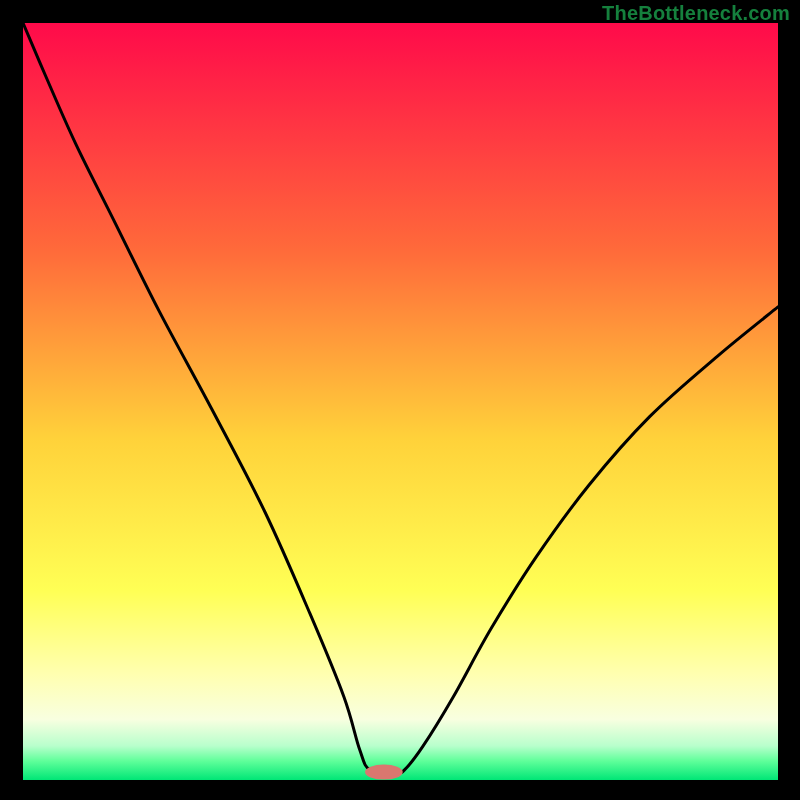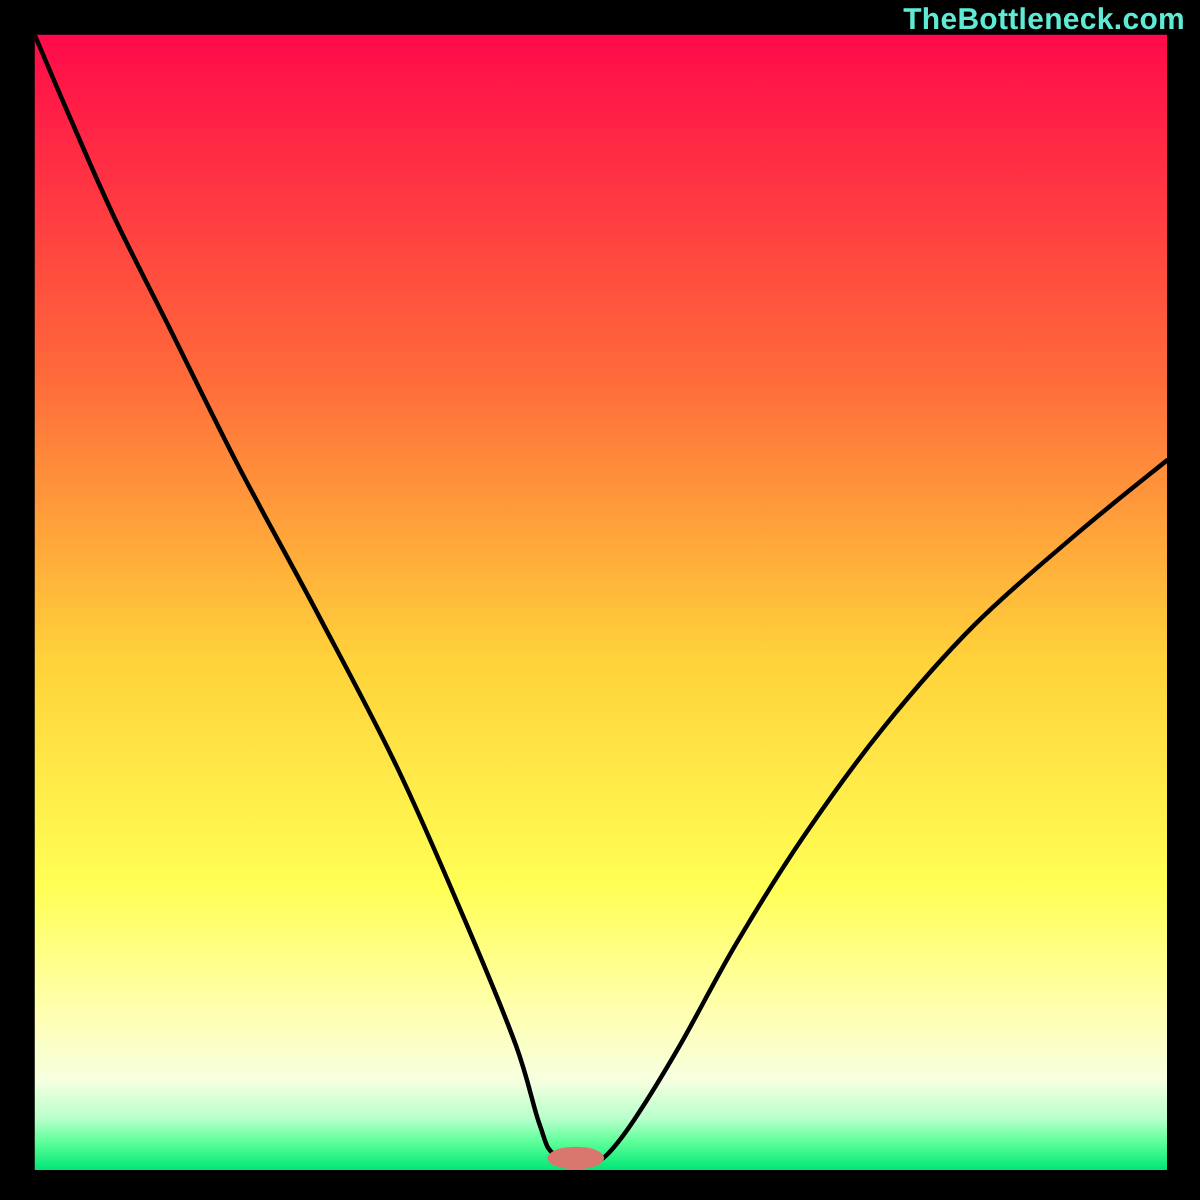--- a/index.html
+++ b/index.html
@@ -16,21 +16,21 @@
     height: 800px;
     background: #000;
   }
   .watermark {
     position: absolute;
     top: 2px;
     right: 10px;
     font-family: Arial, Helvetica, sans-serif;
     font-size: 20px;
     font-weight: bold;
-    color: #5eead4;
+    color: #15803d;
     letter-spacing: 0.2px;
   }
   .plot {
     position: absolute;
     left: 23px;
     top: 23px;
     width: 755px;
     height: 757px;
   }
   svg {

